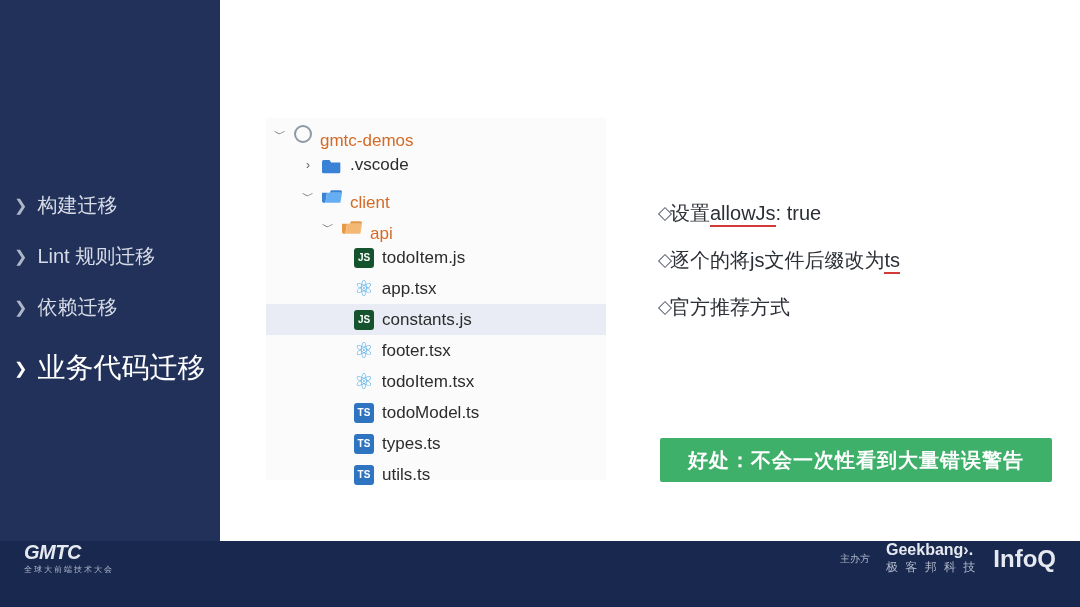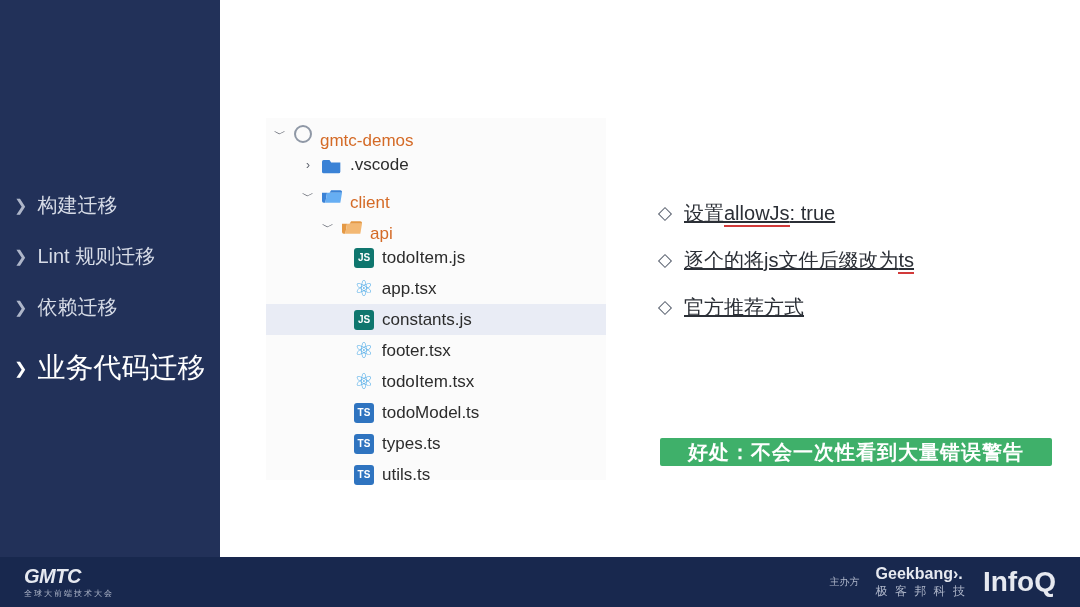--- a/index.html
+++ b/index.html
@@ -37,44 +37,44 @@
   .ic-folder   { width:20px; height:20px; display:inline-flex; align-items:center; justify-content:center;}
   .ic-circle   { width:18px; height:18px; border:2px solid #8f98a6; border-radius:50%; flex-shrink:0; }
   svg.folder { width:22px; height:18px; }
   .tree-guide {
     position:absolute; left: 284px; top: 152px; width:2px; height: 322px; background:#e3e5ea;
   }
   .bullets {
     position: absolute; left: 660px; top: 200px; width: 380px;
     font-size: 20px; color: #2b2f36;
   }
-  .bullets li { list-style: none; display:flex; align-items:center; gap:14px; margin-bottom: 20px; text-decoration: underline;}
+  .bullets li { list-style: none; display:flex; align-items:center; margin-bottom: 20px;}
   .diamond { width:10px; height:10px; border:1.2px solid #5a6270; transform: rotate(45deg); flex-shrink:0;}
   .underline-js { border-bottom: 2px solid #d23a3a; padding-bottom:1px;}
   .benefit {
-    position: absolute; left: 660px; top: 438px; width: 392px; height: 28px;
+    position: absolute; left: 660px; top: 438px; width: 392px; height: 44px;
     background: #3fb06a; color: #fff; font-size: 20px; font-weight: 600;
     display:flex; align-items:center; justify-content:center; border-radius:2px;
     letter-spacing: 1px;
   }
   .footer {
-    position: absolute; left:0; bottom:0; width:1080px; height:50px; background:#18284e;
-    display:flex; align-items:center; justify-content:space-between; padding: 0 24px;
+    position: absolute; left:0; bottom:0; width:1080px; height:66px; background:#18284e;
+    display:flex; align-items:flex-start; justify-content:space-between; padding: 0 24px;
     color:#e6e9f0;
   }
   .logo-gmtc { font-family: Arial, sans-serif; font-weight: 800; font-style: italic; font-size: 20px; letter-spacing: -0.5px;}
   .logo-sub { font-size: 8px; display:block; font-style:normal; font-weight:400; color:#aeb6c9; letter-spacing:2px;}
   .foot-right { display:flex; align-items:center; gap:16px; font-size:16px;}
   .foot-host { font-size:10px; color:#aeb6c9;}
   .geek { font-weight:600; }
   .geek-sub { font-size:12px; color:#aeb6c9; display:block; text-align:center; letter-spacing:2px;}
-  .infoq { font-weight:700; font-size:28px; }
+  .infoq { font-weight:700; font-size:24px; }
   .react-icon { color:#4aa9e8; font-size:22px; line-height:1; }
   .ts-badge { background:#2f74c0;}
-  .js-badge { background:#0f766e;}
+  .js-badge { background:#14532d;}
 </style>
 </head>
 <body>
 
 <div class="slide">
 
   <div class="left-panel">
     <div class="nav-item">
       <span class="chev">❯</span>
       <span>构建迁移</span>

